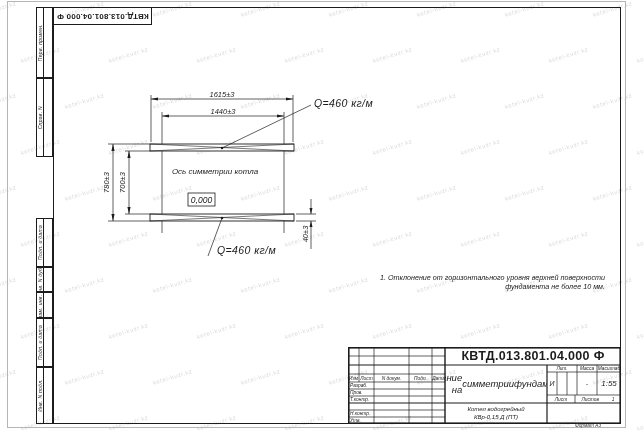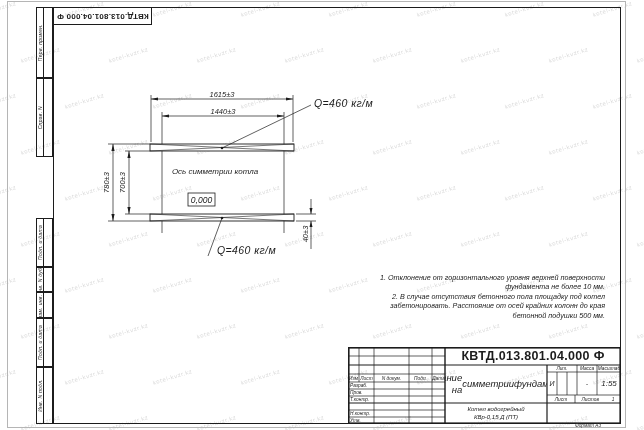--- a/index.html
+++ b/index.html
@@ -278,21 +278,20 @@
     <text class="axt" x="215" y="173.5" text-anchor="middle">Ось симметрии котла</text>
 
     <g>
       <rect x="188" y="193" width="27" height="13" fill="#ffffff" stroke="#1c1c1c" stroke-width="0.8"></rect>
       <text class="lvl" x="201.5" y="202.8" text-anchor="middle">0,000</text>
     </g>
   </svg>
 
   <div class="notes">
     <div class="note">1. Отклонение от горизонтального уровня верхней поверхности фундамента не более 10 мм.</div>
-    <div class="note">2. В случае отсутствия бетонного пола площадку под котел забетонировать. Расстояние от осей крайних колонн до края бетонной подушки 500 мм.</div>
   </div>
 
   <div class="tb">
     <svg class="tb-grid" width="273" height="77" viewBox="0 0 273 77">
       <rect x="0.8" y="0.8" width="271.4" height="75.4" fill="none" stroke="#1c1c1c" stroke-width="1.6"></rect>
 
       <line class="thin" x1="11" y1="0" x2="11" y2="35" stroke="#1c1c1c"></line>
       <line class="thin" x1="26" y1="0" x2="26" y2="77" stroke="#1c1c1c"></line>
       <line class="thin" x1="61" y1="0" x2="61" y2="77" stroke="#1c1c1c"></line>
       <line class="thin" x1="84" y1="0" x2="84" y2="77" stroke="#1c1c1c"></line>

